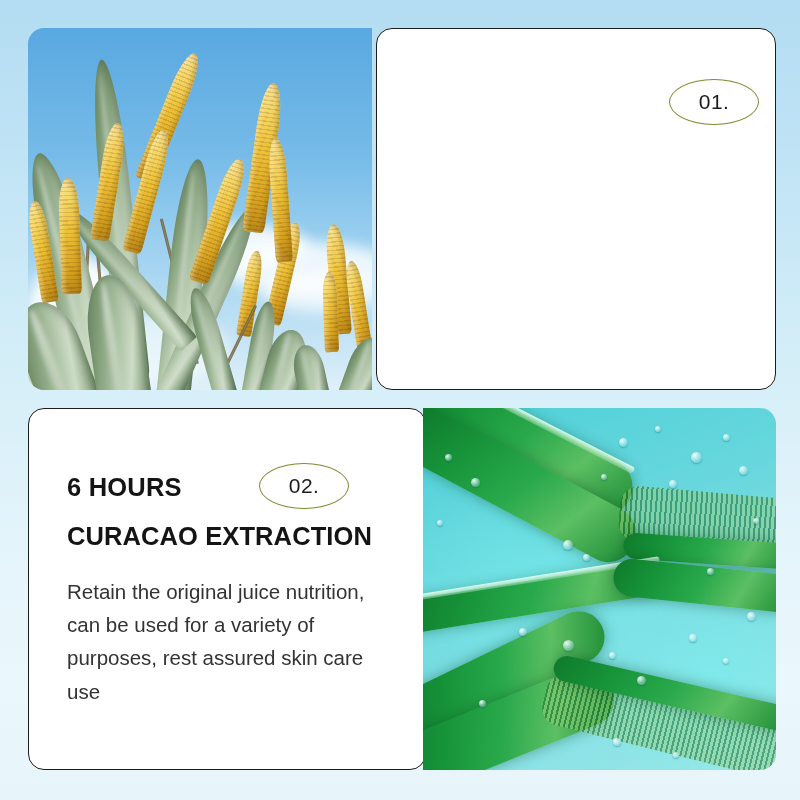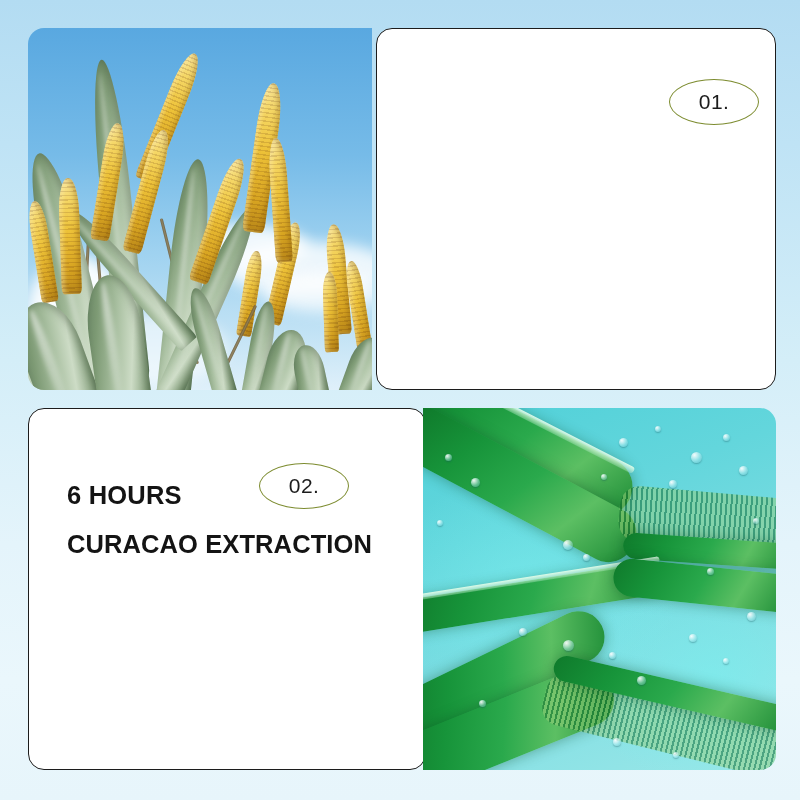--- a/index.html
+++ b/index.html
@@ -84,21 +84,21 @@
   
   .txt1 {
     position: absolute;
     left: 50px;
     top: 82px;
     width: 322px;
   }
   .txt2 {
     position: absolute;
     left: 38px;
-    top: 62px;
+    top: 54px;
     width: 330px;
   }
   .headline {
     font-size: 25.5px;
     font-weight: bold;
     color: #141414;
     letter-spacing: 0.2px;
     line-height: 1.92;
     white-space: nowrap;
   }
@@ -280,20 +280,21 @@
 
   <div class="panel2">
 
     <div class="panel2-card">
       <div class="badge badge-2" style="left:230px; top:54px;text-align:right;">
         <span>02.</span>
       </div>
       <div class="txt2">
         <div class="headline">6 HOURS</div>
         <div class="headline l2">CURACAO EXTRACTION</div>
+        <div class="body-copy p2">Retain the original juice nutrition, can be used for a variety of purposes, rest assured skin care use</div>
       </div>
     </div>
 
     <div class="panel2-photo">
       <div class="teal-wash" style="left:-40px;top:60px;width:300px;height:240px;"></div>
       <div class="teal-wash" style="left:150px;top:160px;width:280px;height:220px;"></div>
 
       <div class="aleaf" style="left:-30px;top:6px;width:250px;height:58px;transform:rotate(27deg);border-radius:4px 30px 30px 4px;"></div>
       <div class="aleaf" style="left:-26px;top:52px;width:250px;height:56px;transform:rotate(28deg);border-radius:4px 26px 26px 4px;"></div>
       <div class="aleaf-edge" style="left:-20px;top:4px;width:244px;height:7px;transform:rotate(27deg);"></div>

